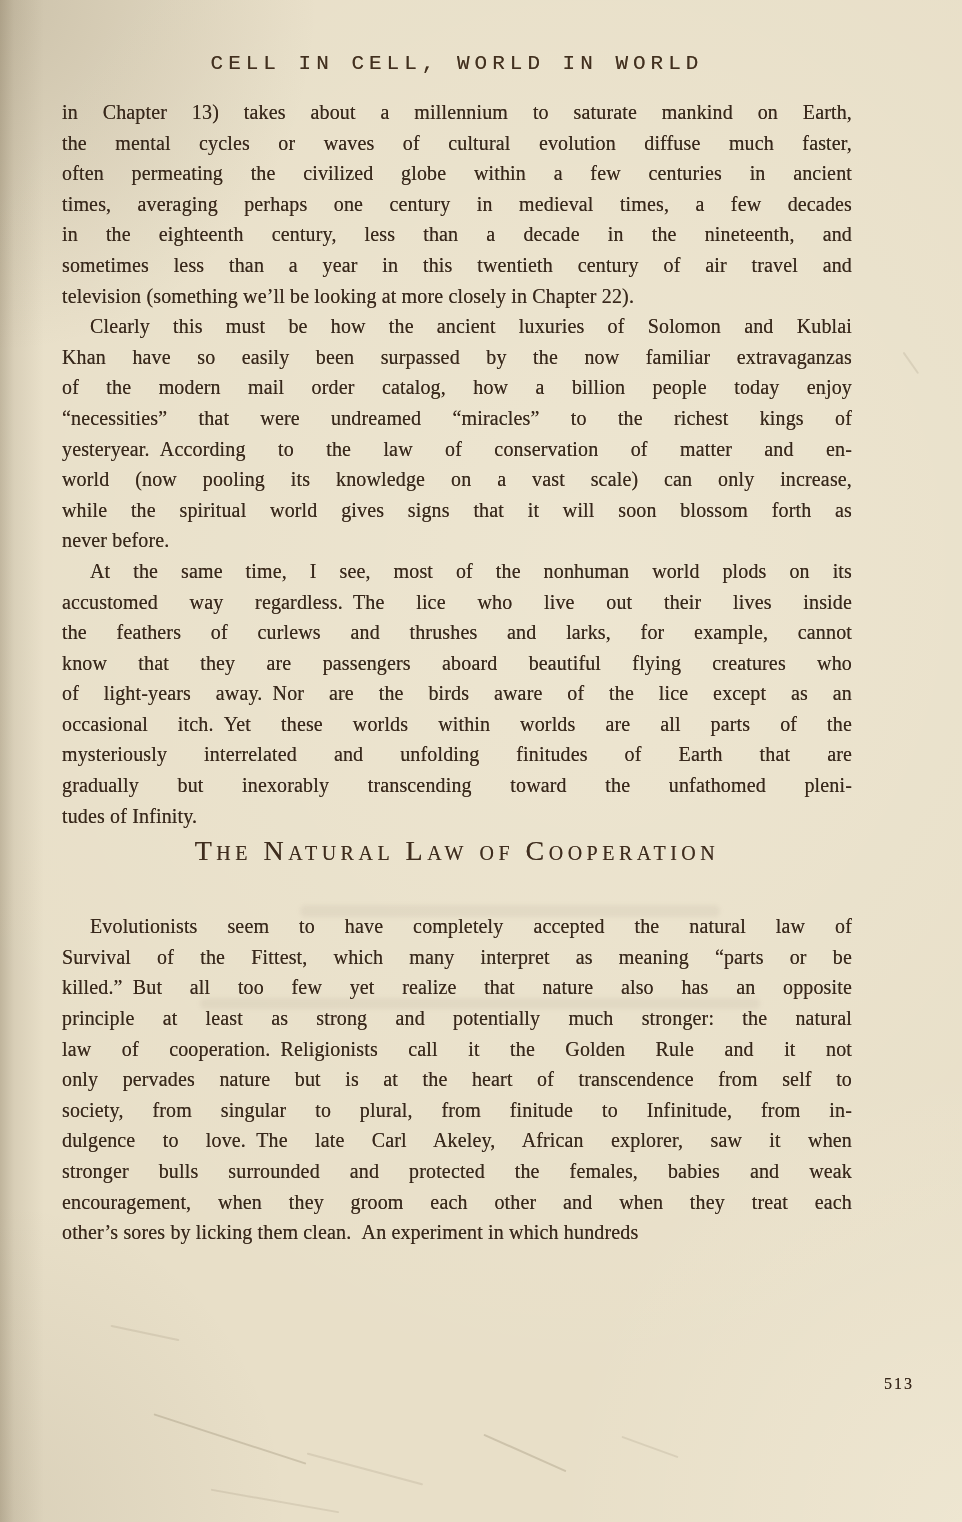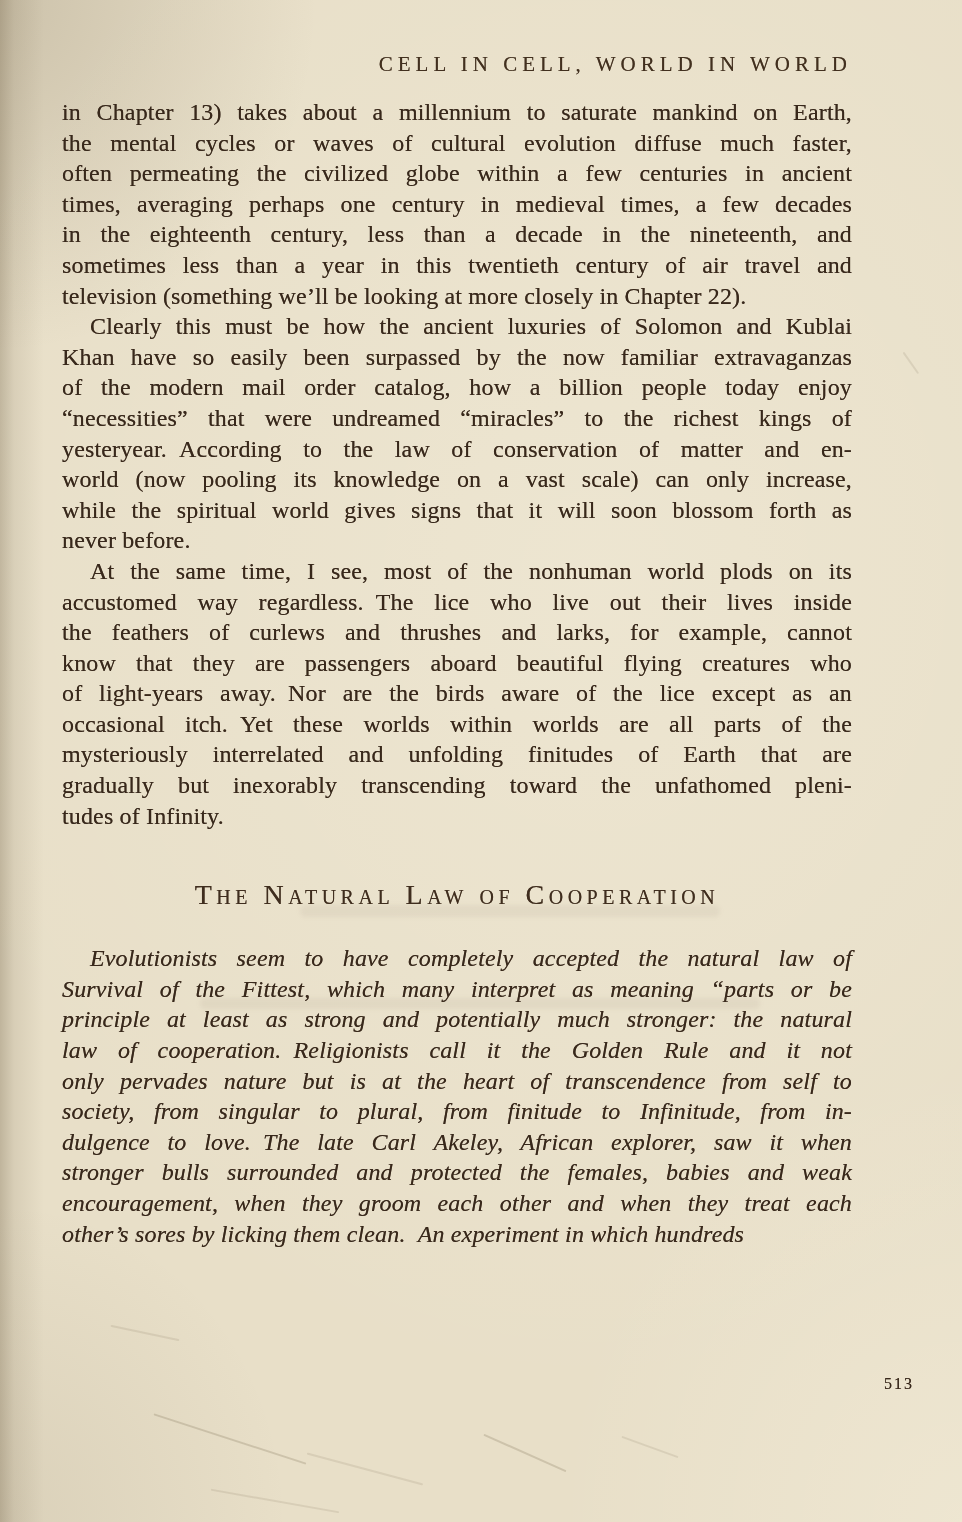--- a/index.html
+++ b/index.html
@@ -10,41 +10,42 @@
     background:
       radial-gradient(120% 90% at 62% 38%, rgba(255,252,240,0.22), rgba(0,0,0,0) 60%),
       linear-gradient(90deg, rgba(98,82,55,0.30) 0px, rgba(98,82,55,0.12) 14px, rgba(98,82,55,0.0) 44px),
       radial-gradient(60% 42% at 0% 0%, rgba(95,80,55,0.20), rgba(0,0,0,0) 55%),
       radial-gradient(50% 35% at 0% 100%, rgba(95,80,55,0.10), rgba(0,0,0,0) 60%),
       radial-gradient(70% 50% at 100% 100%, rgba(255,250,235,0.25), rgba(0,0,0,0) 60%),
       #e8dfc8;
   }
   .running-header {
     position:absolute; top:52px; left:62px; width:790px;
-    text-align:right; font-size:21px; letter-spacing:5px;
+    text-align:center; font-size:21px; letter-spacing:5px;
     color:#42301f; text-shadow:0 0 0.4px rgba(66,48,31,.6);
     white-space:nowrap;
+    font-family:Liberation Mono, monospace;
   }
   .text-block { position:absolute; left:62px; top:97px; width:790px; }
   .para { margin:0; }
   .line {
-    line-height:30.6px; font-size:24px; letter-spacing:0.15px;
+    line-height:30.6px; font-size:20px; letter-spacing:0.15px;
     white-space:nowrap;
     text-align:justify; text-align-last:justify; text-justify:inter-word;
     text-shadow:0 0 0.45px rgba(56,40,27,.7);
   }
   .line.last { text-align-last:left; }
   .line.indent { padding-left:28px; }
   .section-heading {
-    line-height:40px; margin-top:44px;
+    line-height:40px; 
     text-align:center; font-variant:small-caps;
     font-size:28px; letter-spacing:4.5px; color:#3f2d1e;
     text-shadow:0 0 0.4px rgba(63,45,30,.6);
   }
-  .section-heading + .para { margin-top:28px;font-style:italic; }
+  .section-heading + .para { margin-top:40px; }
   .page-number {
     position:absolute; left:884px; top:1369px;
     font-size:16px; line-height:30.6px; letter-spacing:2px;
     text-shadow:0 0 0.45px rgba(56,40,27,.7);
   }
   .scratch {
     position:absolute; height:1.6px; border-radius:2px;
     background:rgba(110,95,70,0.22);
   }
   .scratch.light { background:rgba(110,95,70,0.13); }
@@ -87,20 +88,21 @@
         <div class="line">of light-years away. Nor are the birds aware of the lice except as an</div>
         <div class="line">occasional itch. Yet these worlds within worlds are all parts of the</div>
         <div class="line">mysteriously interrelated and unfolding finitudes of Earth that are</div>
         <div class="line">gradually but inexorably transcending toward the unfathomed pleni-</div>
         <div class="line last">tudes of Infinity.</div>
       </div>
       <div class="section-heading">The Natural Law of Cooperation</div>
       <div class="para">
         <div class="line indent">Evolutionists seem to have completely accepted the natural law of</div>
         <div class="line">Survival of the Fittest, which many interpret as meaning “parts or be</div>
+        <div class="line">killed.” But all too few yet realize that nature also has an opposite</div>
         <div class="line">principle at least as strong and potentially much stronger: the natural</div>
         <div class="line">law of cooperation. Religionists call it the Golden Rule and it not</div>
         <div class="line">only pervades nature but is at the heart of transcendence from self to</div>
         <div class="line">society, from singular to plural, from finitude to Infinitude, from in-</div>
         <div class="line">dulgence to love. The late Carl Akeley, African explorer, saw it when</div>
         <div class="line">stronger bulls surrounded and protected the females, babies and weak</div>
         <div class="line">encouragement, when they groom each other and when they treat each</div>
         <div class="line last">other’s sores by licking them clean. An experiment in which hundreds</div>
       </div>
     </div>

